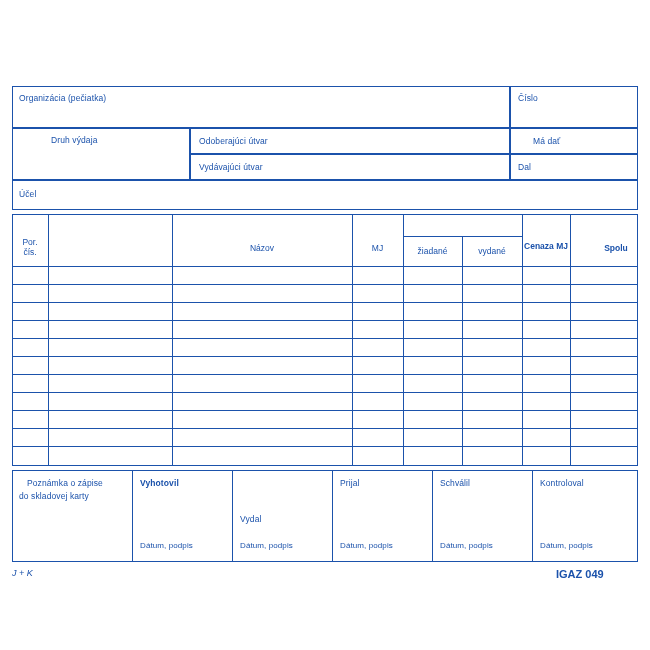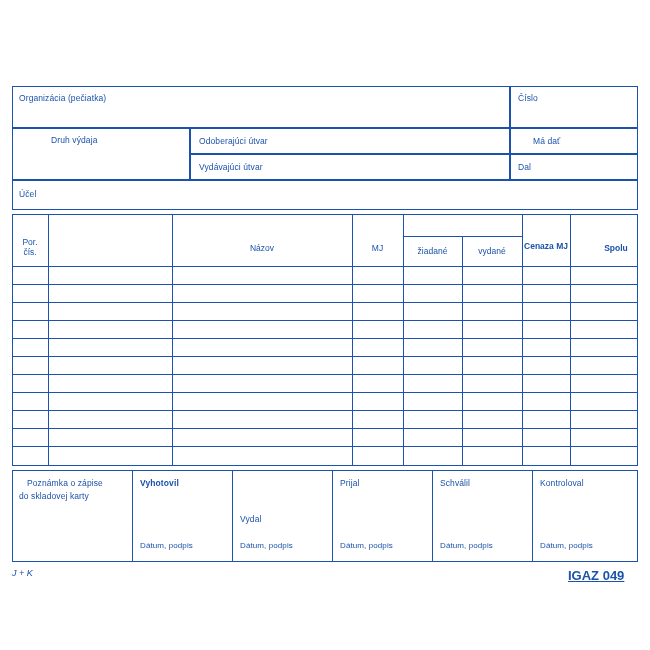--- a/index.html
+++ b/index.html
@@ -54,26 +54,25 @@
   .footleft {
     position: absolute;
     left: 12px;
     top: 568px;
     font-size: 9px;
     font-style: italic;
     color: #1b52ab;
   }
   .footright {
     position: absolute;
-    left: 568px;
+    left: 556px;
     top: 568px;
-    font-size: 13px;
+    font-size: 11px;
     font-weight: bold;
     color: #1b52ab;
-    text-decoration: underline;
   }
   .rowline {
     position: absolute;
     border-top: 1.2px solid #1b52ab;
   }
   .vline {
     position: absolute;
     border-left: 1.2px solid #1b52ab;
   }
 </style>

